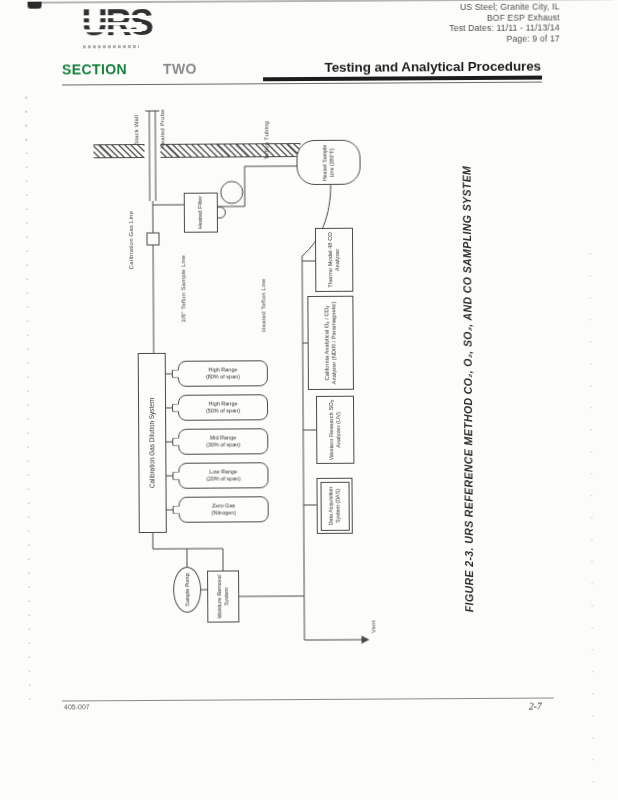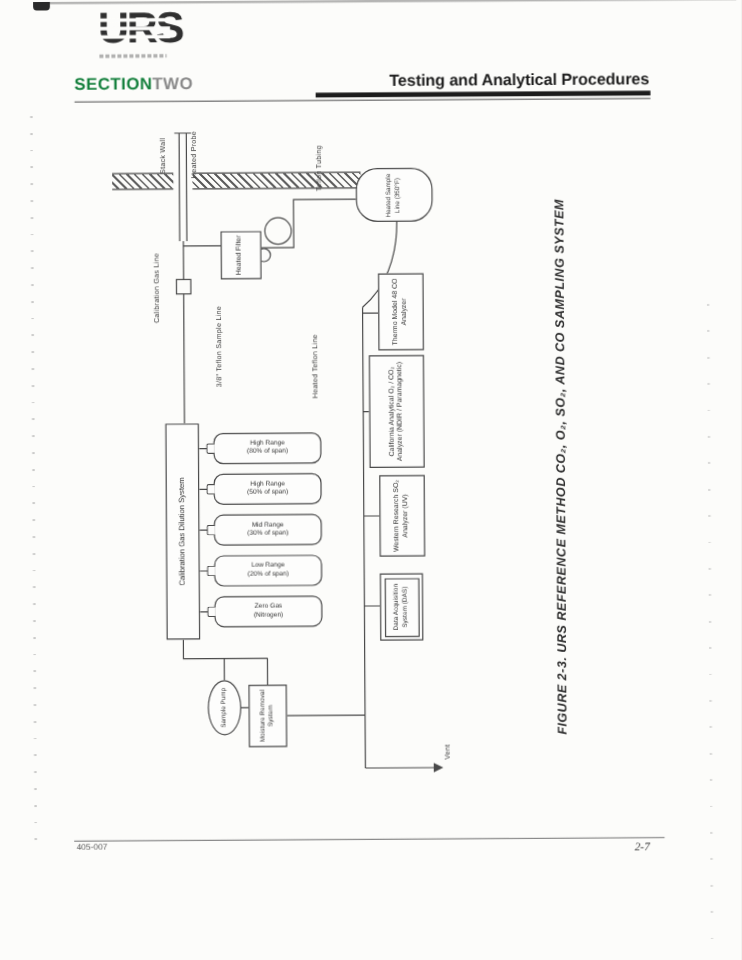--- a/index.html
+++ b/index.html
@@ -17,21 +17,21 @@
   .artifact { position:absolute; left:30px; top:0; width:14px; height:7px; background:#2a2a2a; border-radius:0 0 3px 3px; }
   .hdr { position:absolute; top:3px; right:56px; text-align:right; font-size:8.5px; line-height:10.5px; color:#4a4a4a; letter-spacing:.2px; }
   .logo { position:absolute; left:84px; top:2px; width:60px; height:42px; }
   .logo-text { font-weight:900; font-size:36px; line-height:40px; letter-spacing:-2px; color:#303030; }
   .logo i { position:absolute; left:0; width:100%; height:2.6px; background:#fcfcfa; }
   .logo .s1{top:12px} .logo .s2{top:19px} .logo .s3{top:26px}
   .logo-tag { position:absolute; left:85px; top:44px; width:56px; height:3px; opacity:.65;
     background:repeating-linear-gradient(90deg,#8a8a8a 0 3px, transparent 3px 5px); }
 
   .sec-label { position:absolute; left:64px; top:60px; font-size:14px; font-weight:bold; letter-spacing:.4px; }
-  .sec-label .b { color:#15803d; } .sec-label .l { color:#8a8a8a; }
+  .sec-label .b { color:#15803d; } .sec-label .l { color:#8a8a8a;padding-left:36px; }
   .sec-title { position:absolute; right:75px; top:60px; font-size:13.5px; font-weight:bold; color:#1f1f1f; letter-spacing:-.1px; }
   .rule-thick { position:absolute; left:265px; top:77px; width:279px; height:3.5px; background:#1c1c1c; }
   .rule-thin  { position:absolute; left:64px; top:82.5px; width:480px; height:1px; background:#6a6a6a; }
 
   
   .wires { position:absolute; left:0; top:0; }
   .hatch { position:absolute; height:14px; top:143px;
     background:repeating-linear-gradient(45deg, transparent 0 3px, #5a5a5a 3px 4.5px);
     border-top:1.5px solid #4a4a4a; border-bottom:1.5px solid #4a4a4a; }
   .vbox { position:absolute; border:1px solid #4a4a4a; background:#fdfdfc; }
@@ -63,20 +63,26 @@
 <body>
 
 <div class="page">
   <div class="scan">
 
     <div class="edge-top"></div>
     <div class="artifact"></div>
     <div class="dots dots-l"></div>
     <div class="dots dots-r"></div>
 
+    <div class="hdr">
+      <div>US Steel; Granite City, IL</div>
+      <div>BOF ESP Exhaust</div>
+      <div>Test Dates: 11/11 - 11/13/14</div>
+      <div>Page: 9 of 17</div>
+    </div>
 
     <div class="logo">
       <span class="logo-text">URS</span>
       <i class="s1"></i>
       <i class="s2"></i>
       <i class="s3"></i>
     </div>
     <div class="logo-tag"></div>
 
     <div class="sec-label">

